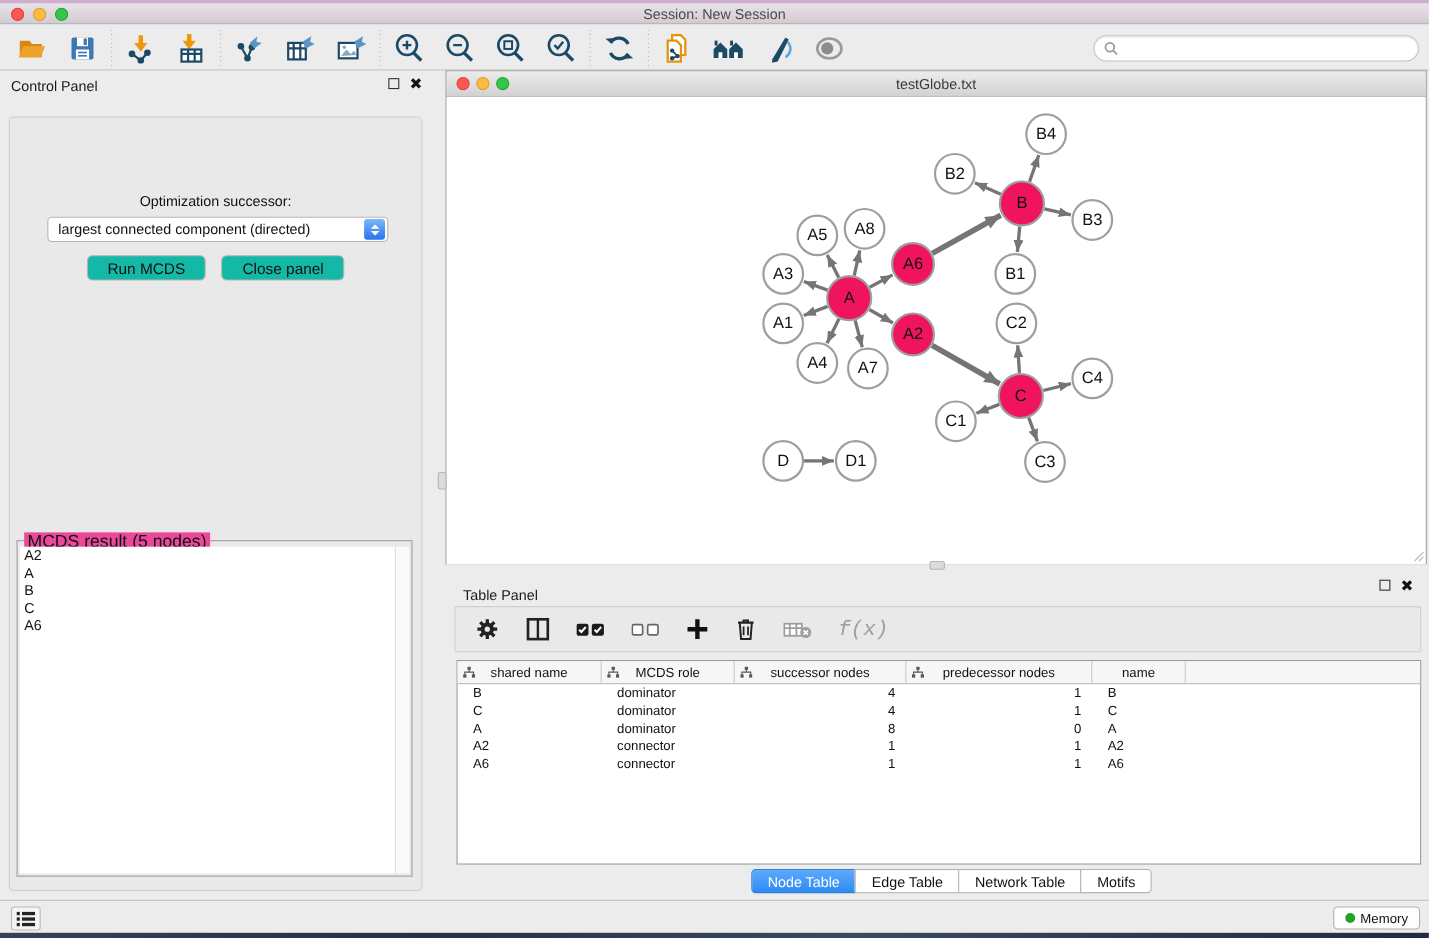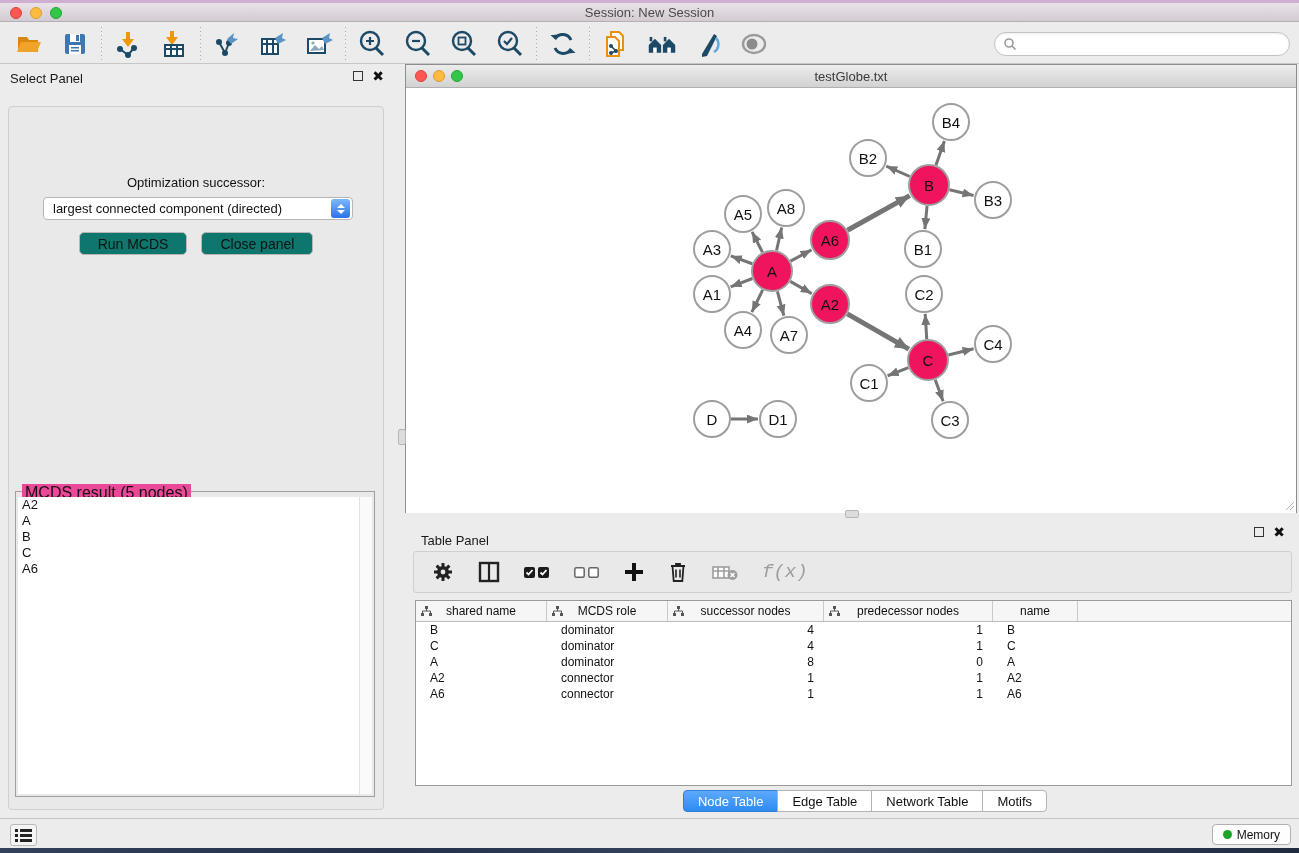--- a/index.html
+++ b/index.html
@@ -45,21 +45,21 @@
 
   .opt-label { position:absolute; top:68px; width:100%; text-align:center; font-size:13px; color:#111; }
   .dropdown { position:absolute; left:34px; top:90px; width:310px; height:23px; background:#fff;
     border:1px solid #b6b6b6; border-radius:4px; display:flex; align-items:center; }
   .dropdown-text { flex:1; font-size:13px; padding-left:9px; color:#111; white-space:nowrap; }
   .dropdown-stepper { width:19px; height:19px; margin:2px; border-radius:3px;
     background:linear-gradient(#7cb8fc,#2a72ea); display:flex; flex-direction:column; align-items:center; justify-content:center; gap:2px; }
   .chev-up { width:0; height:0; border-left:4px solid transparent; border-right:4px solid transparent; border-bottom:4px solid #fff; }
   .chev-down { width:0; height:0; border-left:4px solid transparent; border-right:4px solid transparent; border-top:4px solid #fff; }
   .cp-buttons { position:absolute; top:125px; width:100%; display:flex; justify-content:center; gap:14px; }
-  .push-btn { height:23px; background:#0f766e; border:1px solid #b6b6b6; border-radius:5px; font-size:14px;
+  .push-btn { height:23px; background:#14b8a6; border:1px solid #b6b6b6; border-radius:5px; font-size:14px;
     color:#111; display:flex; align-items:center; padding:0 18px; }
 
   .result-box { position:absolute; left:6px; right:8px; top:384px; bottom:12px; border:1px solid #9f9f9f; }
   .result-legend { position:absolute; top:-8px; left:6px; background:#ec4899; padding:0 3px; font-size:16px; color:#111; }
   .result-list { position:absolute; left:2px; right:15px; top:5px; bottom:2px; background:#fff; overflow:hidden; }
   .result-scroll { position:absolute; right:2px; top:5px; bottom:2px; width:13px; background:#fafafa; border-left:1px solid #e2e2e2; }
   .result-item { font-size:13px; line-height:16px; padding-left:4px; color:#111; }
 
   
   .net-window { position:absolute; left:405px; top:64px; width:892px; height:449px;
@@ -260,21 +260,21 @@
     <svg width="14" height="14" viewBox="0 0 14 14">
         <circle cx="6" cy="6" r="4" fill="none" stroke="#9a9a9a" stroke-width="1.6"></circle>
         <path d="M9 9l3.5 3.5" stroke="#9a9a9a" stroke-width="1.6"></path>
       </svg>
     <input type="text" placeholder="" style="">
   </div>
 </div>
 
 <div class="control-panel">
   <div class="panel-header">
-    <span class="panel-title">Select Panel</span>
+    <span class="panel-title">Control Panel</span>
     <span class="panel-btns">
       <span class="float-btn"></span>
       <span class="close-btn">✖</span>
     </span>
   </div>
   <div class="cp-content">
     <div class="opt-label">Optimization successor:</div>
     <div class="dropdown">
       <span class="dropdown-text">largest connected component (directed)</span>
       <span class="dropdown-stepper">

